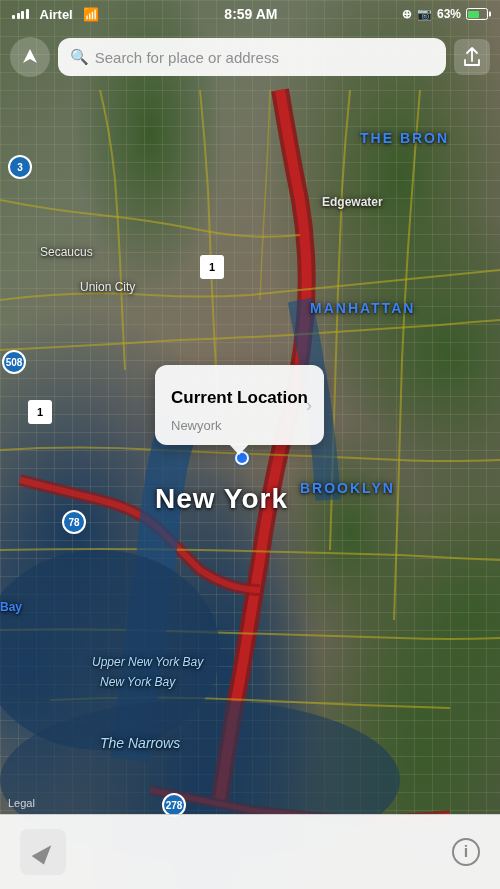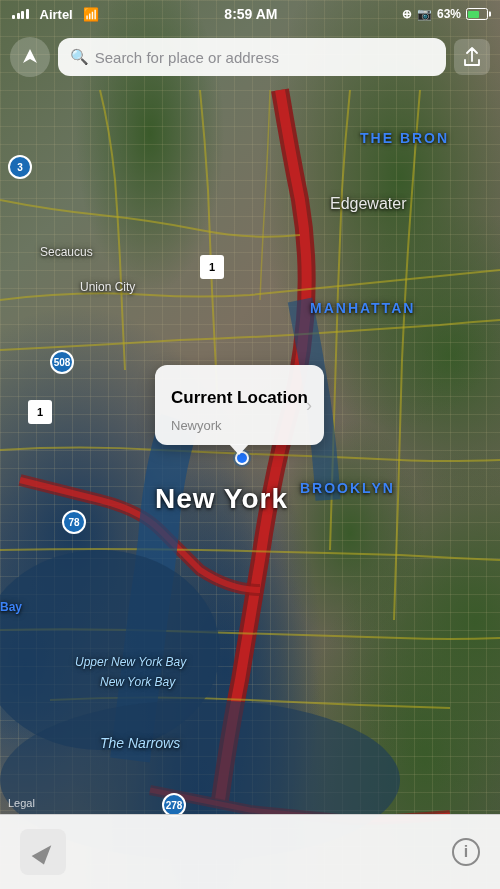--- a/index.html
+++ b/index.html
@@ -149,25 +149,25 @@
       font-weight: 700;
       text-shadow: 0 1px 3px rgba(0,0,0,0.8), 0 0 6px rgba(0,0,0,0.6);
       pointer-events: none;
       white-space: nowrap;
     }
 
     #label-manhattan { top: 300px; left: 310px; font-size: 14px; letter-spacing: 2px; }
     #label-brooklyn { top: 480px; left: 300px; font-size: 14px; letter-spacing: 2px; }
     #label-new-york { top: 435px; left: 155px; font-size: 28px; font-weight: 800; letter-spacing: 1px; color: #fff; margin-top: 48px; }
     #label-bronx { top: 130px; left: 360px; font-size: 14px; letter-spacing: 2px; }
-    #label-edgewater { top: 195px; left: 330px; font-size: 16px; font-weight: 400; color: #e8e8e8; }
+    #label-edgewater { top: 195px; left: 322px; font-size: 12px; font-weight: 700; color: #e8e8e8; }
     #label-secaucus { top: 245px; left: 40px; font-size: 12px; font-weight: 500; color: #e8e8e8; }
     #label-union-city { top: 280px; left: 80px; font-size: 12px; font-weight: 500; color: #e8e8e8; }
     #label-bay { top: 600px; left: 0px; font-size: 12px; }
-    #label-upper-bay { top: 655px; left: 75px; font-size: 12px; font-style: italic; color: #aaddff; font-weight: 400; }
+    #label-upper-bay { top: 655px; left: 92px; font-size: 12px; font-style: italic; color: #aaddff; font-weight: 400; }
     #label-ny-bay { top: 675px; left: 100px; font-size: 12px; font-style: italic; color: #aaddff; font-weight: 400; }
     #label-narrows { top: 735px; left: 100px; font-size: 14px; font-style: italic; color: #aaddff; font-weight: 500; }
 
     
     .route-shield {
       position: absolute;
       display: flex; align-items: center; justify-content: center;
       font-size: 11px;
       font-weight: 800;
       pointer-events: none;
@@ -188,21 +188,21 @@
       background: #fff;
       color: #000;
       display: flex; align-items: center; justify-content: center;
       font-size: 11px;
       font-weight: 800;
       border-radius: 3px;
     }
 
     #shield-3 { top: 155px; left: 8px; }
     #shield-1a { top: 255px; left: 200px; }
-    #shield-508 { top: 350px; left: 2px; padding-left: 48px; }
+    #shield-508 { top: 350px; left: 2px; }
     #shield-1b { top: 400px; left: 28px; }
     #shield-78 { top: 510px; left: 62px; }
     #shield-278 { top: 793px; left: 162px; }
 
     
     #location-dot {
       position: absolute;
       top: 458px; left: 242px;
       width: 14px; height: 14px;
       transform: translate(-50%, -50%);

